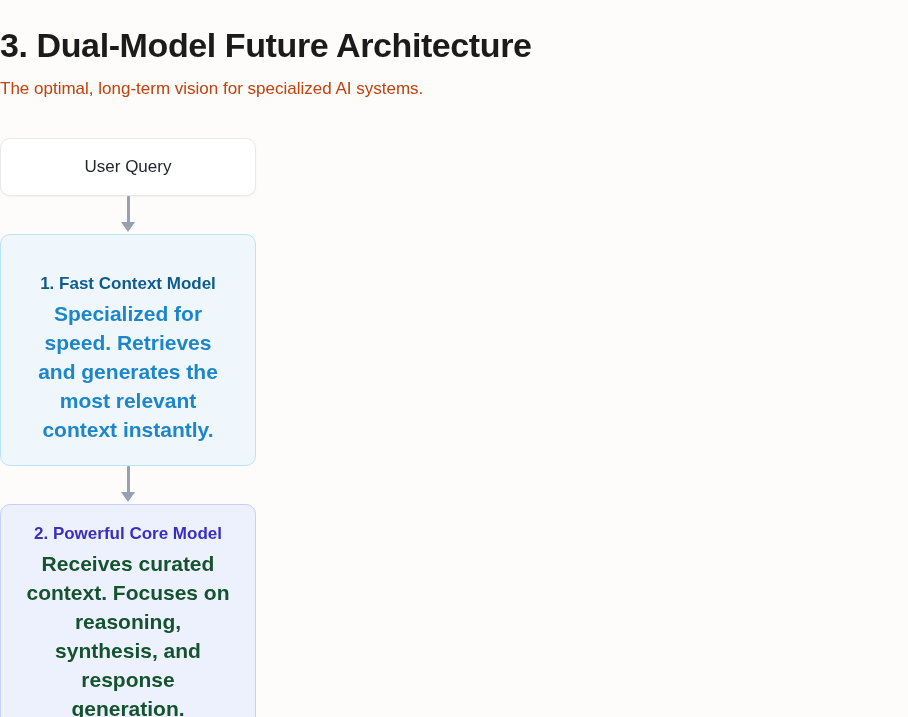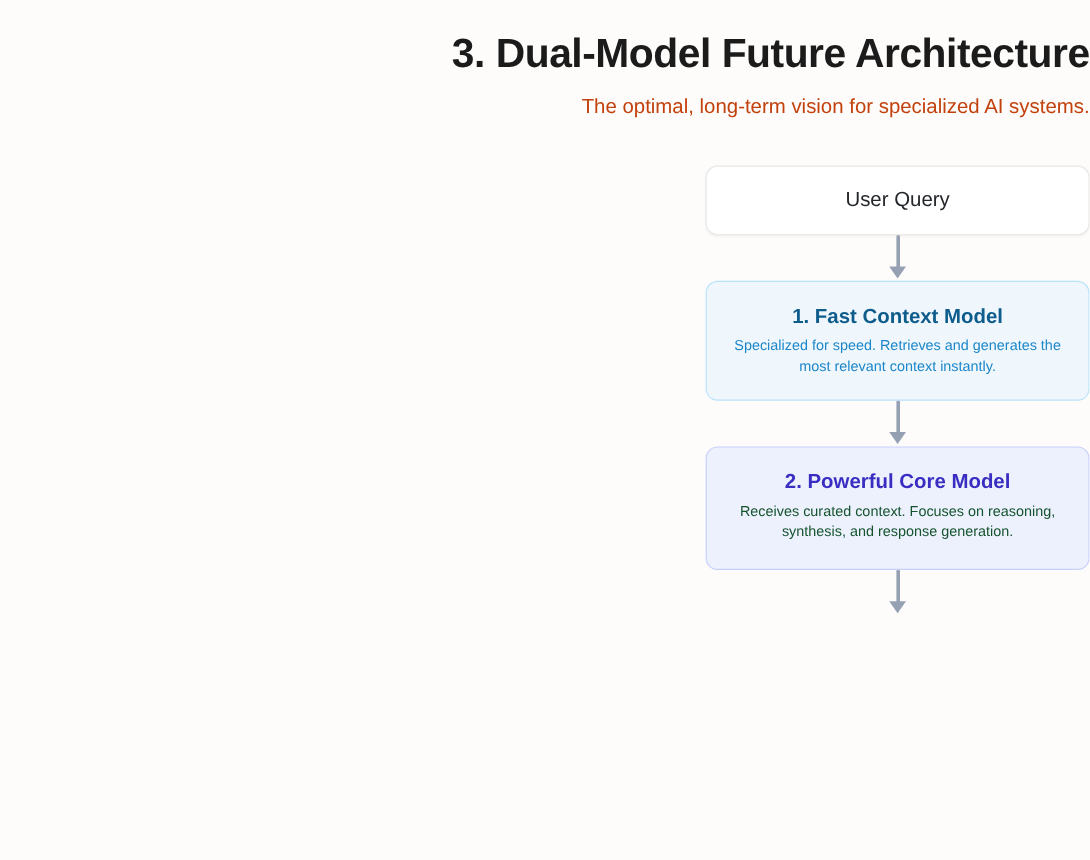--- a/index.html
+++ b/index.html
@@ -13,21 +13,21 @@
     font-family: "Liberation Sans", sans-serif;
     overflow: hidden;
   }
 
   .page {
     width: 908px;
     height: 717px;
     box-sizing: border-box;
     display: flex;
     flex-direction: column;
-    align-items: flex-end;
+    align-items: flex-start;
     padding-top: 26px;
   }
 
   .page-title {
     font-size: 34px;
     font-weight: 800;
     color: #1b1b1b;
     letter-spacing: -0.4px;
     line-height: 1.15;
     text-align: center;
@@ -44,21 +44,21 @@
   }
 
   .flow {
     margin-top: 38px;
     display: flex;
     flex-direction: column;
     align-items: center;
   }
 
   .node {
-    width: 320px;
+    width: 256px;
     box-sizing: border-box;
     border-radius: 10px;
     text-align: center;
     display: flex;
     flex-direction: column;
     justify-content: center;
     align-items: center;
   }
 
   
@@ -81,30 +81,30 @@
     border-width: 1px;
     border-style: solid;
   }
   .node-card .card-title {
     font-size: 17px;
     font-weight: 700;
     line-height: 1.3;
     margin-bottom: 5px;
   }
   .node-card .card-desc {
-    font-size: 12px;
-    font-weight: 400;
+    font-size: 21px;
+    font-weight: 700;
     line-height: 1.38;
   }
 
   .node-fast {
     background: #eff7fd;
     border-color: #b9e2fb;
   }
-  .node-fast .card-title { color: #0d5c8c; }
+  .node-fast .card-title { color: #0d5c8c; margin-top: 20px; }
   .node-fast .card-desc  { color: #1c86c9; }
 
   .node-core {
     background: #edf1fe;
     border-color: #c7cffb;
     padding-bottom: 22px;
   }
   .node-core .card-title { color: #3a2ec2; }
   .node-core .card-desc  { color: #14532d; }
 

